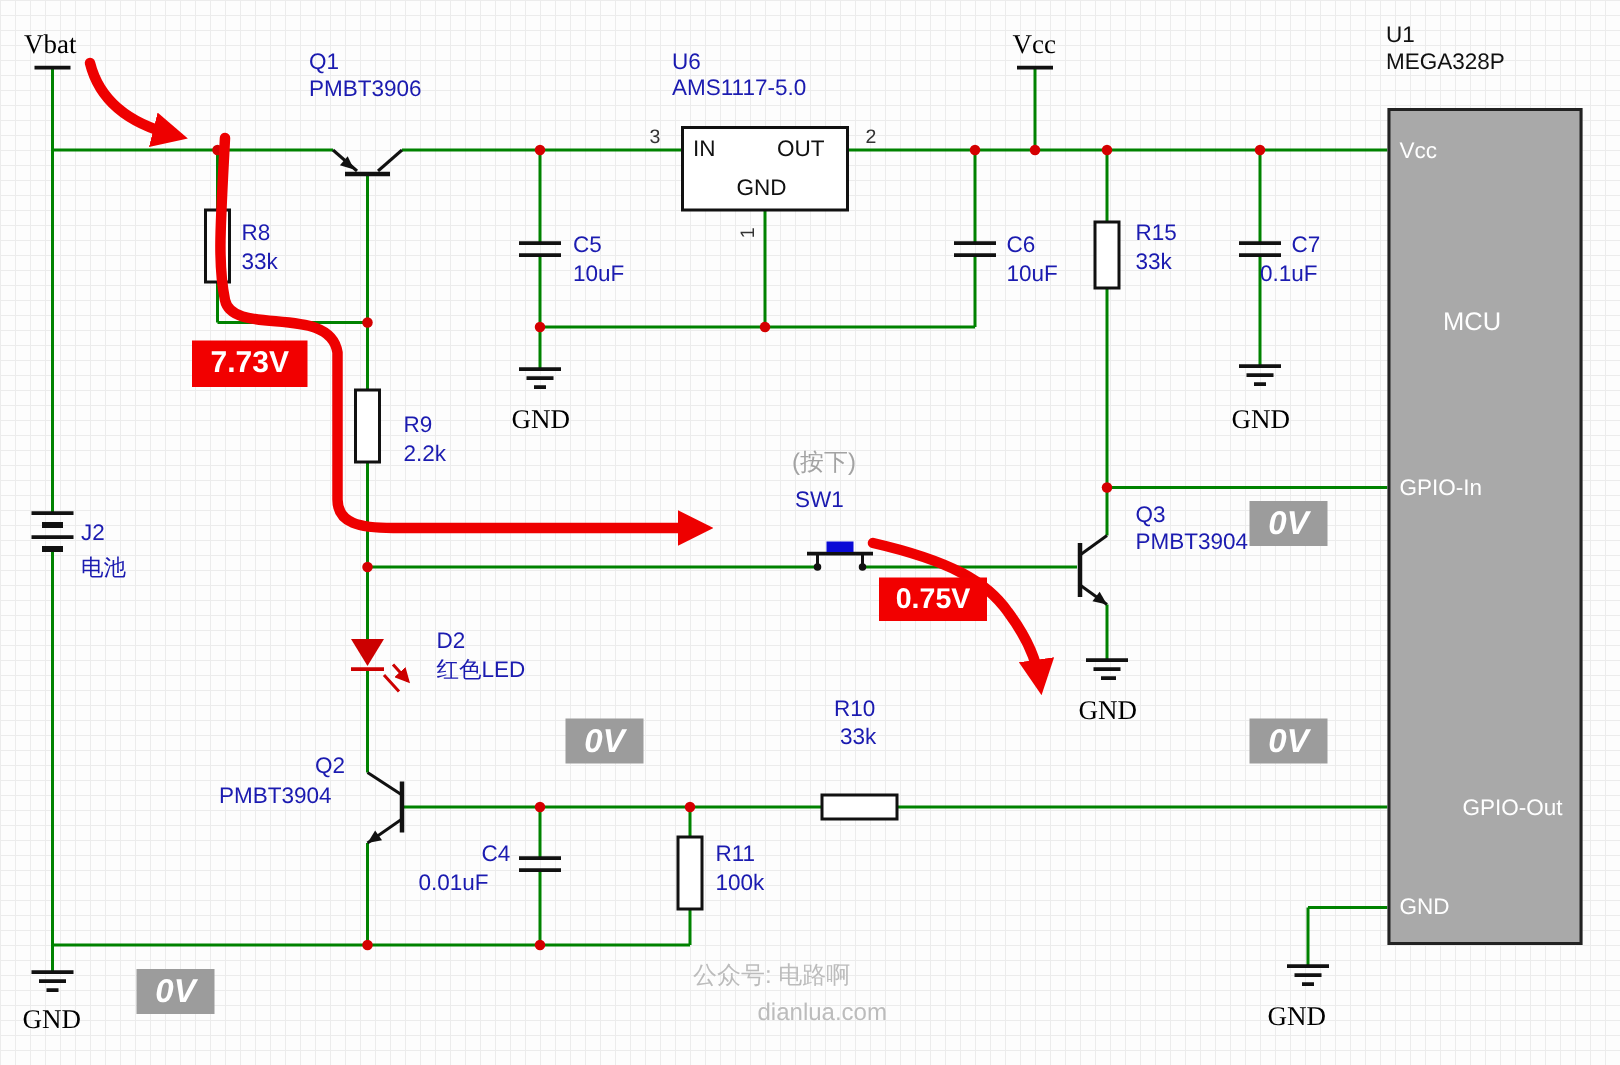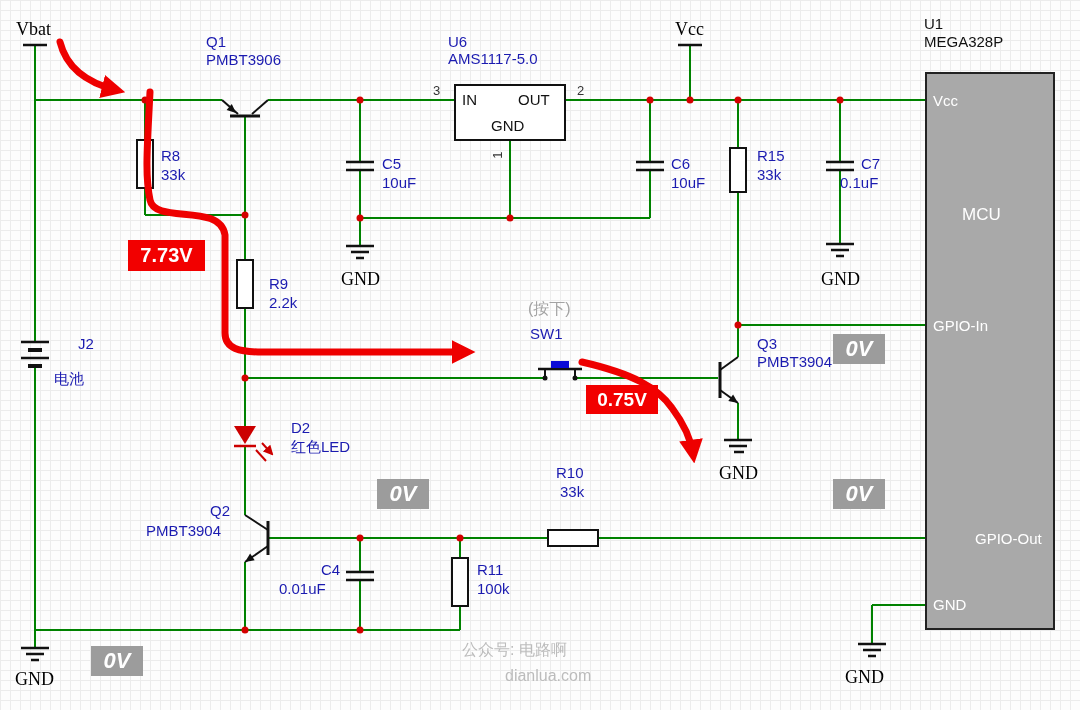--- a/index.html
+++ b/index.html
@@ -212,21 +212,21 @@
   <div class="lbl" style="left:269px;top:276px;">R9</div>
   <div class="lbl" style="left:269px;top:295px;">2.2k</div>
   <div class="lbl" style="left:382px;top:156px;">C5</div>
   <div class="lbl" style="left:382px;top:175px;">10uF</div>
   <div class="lbl" style="left:671px;top:156px;">C6</div>
   <div class="lbl" style="left:671px;top:175px;">10uF</div>
   <div class="lbl" style="left:757px;top:148px;">R15</div>
   <div class="lbl" style="left:757px;top:167px;">33k</div>
   <div class="lbl" style="left:861px;top:156px;">C7</div>
   <div class="lbl" style="left:812px;top:175px;margin-left:28px;">0.1uF</div>
-  <div class="lbl" style="left:54px;top:336px;margin-left:24px;">J2</div>
+  <div class="lbl" style="left:54px;top:348px;">J2</div>
   <div class="lbl" style="left:54px;top:355px;margin-top:16px;">电池</div>
   <div class="lbl graynote" style="left:528px;top:300px;">(按下)</div>
   <div class="lbl" style="left:530px;top:326px;">SW1</div>
   <div class="lbl" style="left:757px;top:336px;">Q3</div>
   <div class="lbl" style="left:757px;top:354px;">PMBT3904</div>
   <div class="lbl" style="left:291px;top:420px;">D2</div>
   <div class="lbl" style="left:291px;top:439px;">红色LED</div>
   <div class="lbl" style="left:556px;top:465px;">R10</div>
   <div class="lbl" style="left:560px;top:484px;">33k</div>
   <div class="lbl" style="left:210px;top:503px;">Q2</div>
@@ -236,21 +236,21 @@
   <div class="lbl" style="left:477px;top:562px;">R11</div>
   <div class="lbl" style="left:477px;top:581px;">100k</div>
 
   <div class="lbl blk" style="left:462px;top:92px;">IN</div>
   <div class="lbl blk" style="left:518px;top:92px;">OUT</div>
   <div class="lbl blk" style="left:491px;top:118px;">GND</div>
   <div class="lbl pinnum" style="left:433px;top:84px;">3</div>
   <div class="lbl pinnum" style="left:577px;top:84px;">2</div>
   <div class="lbl pinnum rot" style="left:495px;top:148px;">1</div>
 
-  <div class="badge-red" style="left:128px;top:240px;width:77px;height:31px;font-size:20px;">7.73V</div>
+  <div class="badge-red" style="left:128px;top:227px;width:77px;height:31px;font-size:20px;">7.73V</div>
   <div class="badge-red" style="left:586px;top:385px;width:72px;height:29px;font-size:19px;">0.75V</div>
 
   <div class="badge-gray" style="left:833px;top:334px;width:52px;height:30px;">0V</div>
   <div class="badge-gray" style="left:833px;top:479px;width:52px;height:30px;">0V</div>
   <div class="badge-gray" style="left:377px;top:479px;width:52px;height:30px;">0V</div>
   <div class="badge-gray" style="left:91px;top:646px;width:52px;height:30px;">0V</div>
 
   <div class="wm" style="left:462px;top:640px;">公众号: 电路啊</div>
   <div class="wm" style="left:505px;top:667px;">dianlua.com</div>
 

